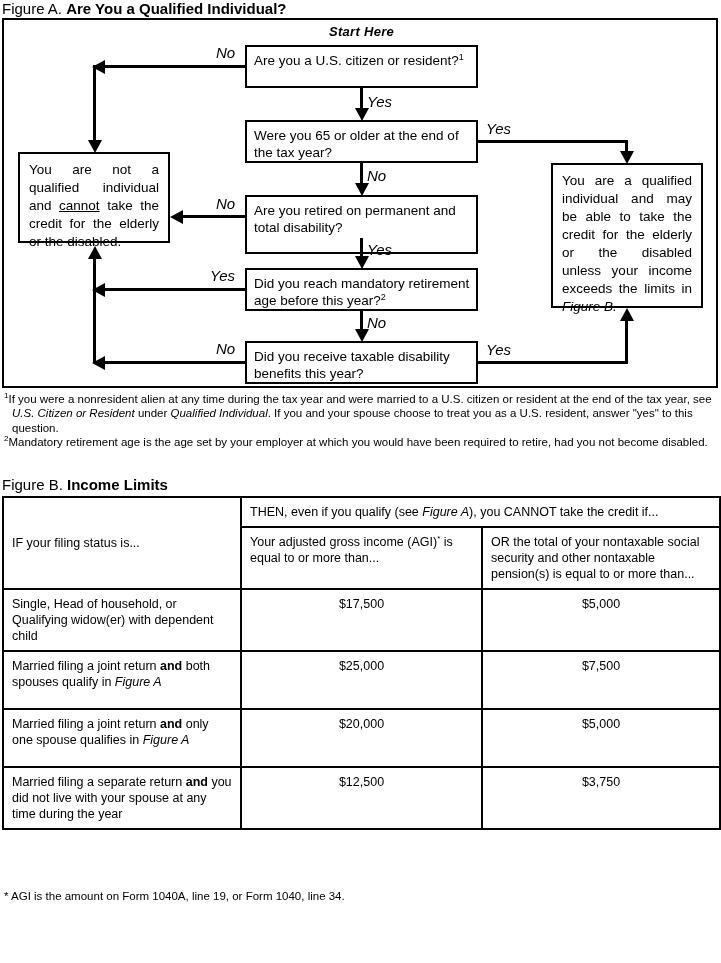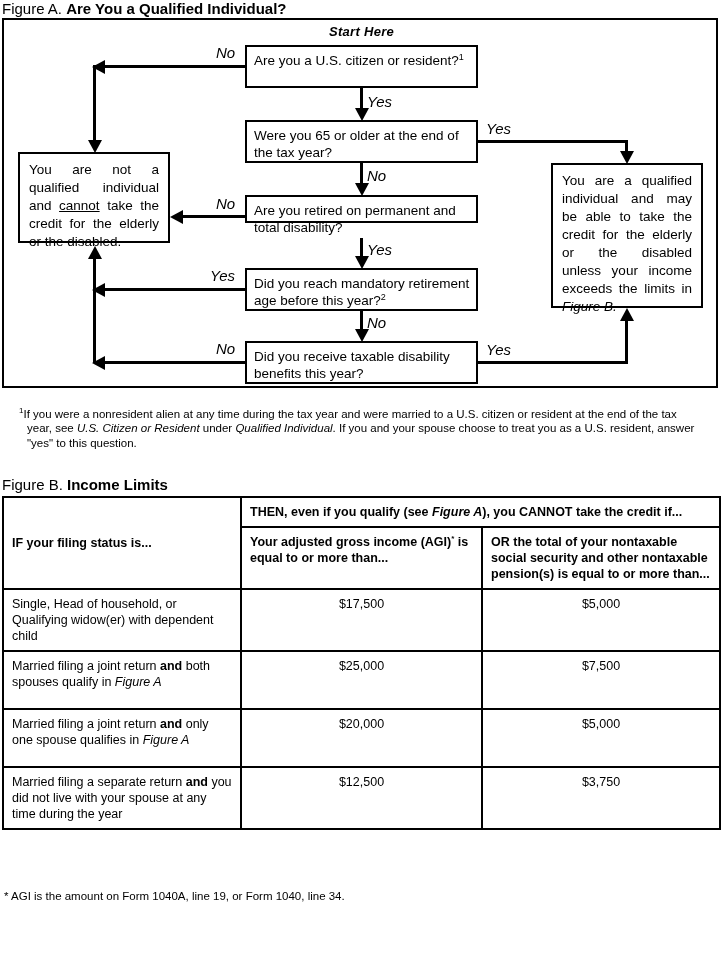--- a/index.html
+++ b/index.html
@@ -67,21 +67,21 @@
     text-align-last: left;
     padding: 7px 9px 6px 9px;
     line-height: 18px;
   }
   .fbox sup { font-size: 9px; vertical-align: super; line-height: 0; }
   .fbox u { text-decoration: underline; }
   .fbox i { font-style: italic; }
 
   #box-citizen  { left: 245px; top: 45px;  width: 233px; height: 43px; }
   #box-65       { left: 245px; top: 120px; width: 233px; height: 43px; }
-  #box-retired  { left: 245px; top: 195px; width: 233px; height: 28px; }
+  #box-retired  { left: 245px; top: 195px; width: 233px; height: 59px; }
   #box-mandatory{ left: 245px; top: 268px; width: 233px; height: 43px; }
   #box-taxable  { left: 245px; top: 341px; width: 233px; height: 43px; }
   #box-notqual  { left: 18px;  top: 152px; width: 152px; height: 91px; }
   #box-qual     { left: 551px; top: 163px; width: 152px; height: 145px; }
 
   
   .ln { position: absolute; background: #000; }
   .hline { height: 3px; }
   .vline { width: 3px; }
 
@@ -99,21 +99,21 @@
 
   
   #figA-notes {
     position: absolute;
     left: 4px;
     top: 392px;
     width: 714px;
     font-size: 11.5px;
     line-height: 14.3px;
   }
-  #figA-notes p { margin: 15px; padding: 0; text-indent: 0; }
+  #figA-notes p { margin: 0; padding: 0; text-indent: 0; }
   #figA-notes .hang { padding-left: 8px; text-indent: -8px; }
   #figA-notes sup { font-size: 8px; vertical-align: super; line-height: 0; }
   #figA-notes i { font-style: italic; }
 
   
   #figB-table {
     position: absolute;
     left: 2px;
     top: 496px;
     width: 717px;
@@ -121,21 +121,21 @@
     table-layout: fixed;
     background: #fff;
   }
   #figB-table td {
     border: 2px solid #000;
     vertical-align: top;
     font-size: 12.5px;
     line-height: 16px;
     padding: 6px 8px 6px 8px;
   }
-  #figB-table td.hdr { font-weight: bold; margin-left: 48px; }
+  #figB-table td.hdr { font-weight: normal; margin-left: 48px; }
   #figB-table td.money { text-align: center; font-weight: normal; }
   #figB-table td b { font-weight: bold; }
   #figB-table td i { font-style: italic; }
   #figB-table td sup { font-size: 8px; vertical-align: super; line-height: 0; }
   .col-a { width: 238px; }
   .col-b { width: 241px; }
   .col-c { width: 238px; }
 
   #figB-note {
     position: absolute;
@@ -227,20 +227,21 @@
 <div class="arw arw-down" style="left:354.5px; top:329px;"></div>
 <div class="elabel" style="left:367px; top:314px;">No</div>
 
 <div class="ln hline abs" style="left:478px; top:361px; width:150px;"></div>
 <div class="ln vline abs" style="left:625px; top:320px; height:44px;"></div>
 <div class="arw arw-up" style="left:619.5px; top:308px;"></div>
 <div class="elabel" style="left:486px; top:341px;">Yes</div>
 
 <div id="figA-notes">
   <p class="hang"><sup>1</sup><span>If you were a nonresident alien at any time during the tax year and were married to a U.S. citizen or resident at the end of the tax year, see </span><i>U.S. Citizen or Resident</i><span> under </span><i>Qualified Individual</i><span>. If you and your spouse choose to treat you as a U.S. resident, answer "yes" to this question.</span></p>
+  <p class="hang"><sup>2</sup><span>Mandatory retirement age is the age set by your employer at which you would have been required to retire, had you not become disabled.</span></p>
 </div>
 
 <div class="fig-title" style="left:2px; top:476px;">
   <span class="lbl">Figure B.</span>
   <span class="name">Income Limits</span>
 </div>
 
 <table id="figB-table">
   <colgroup>
     <col class="col-a">

